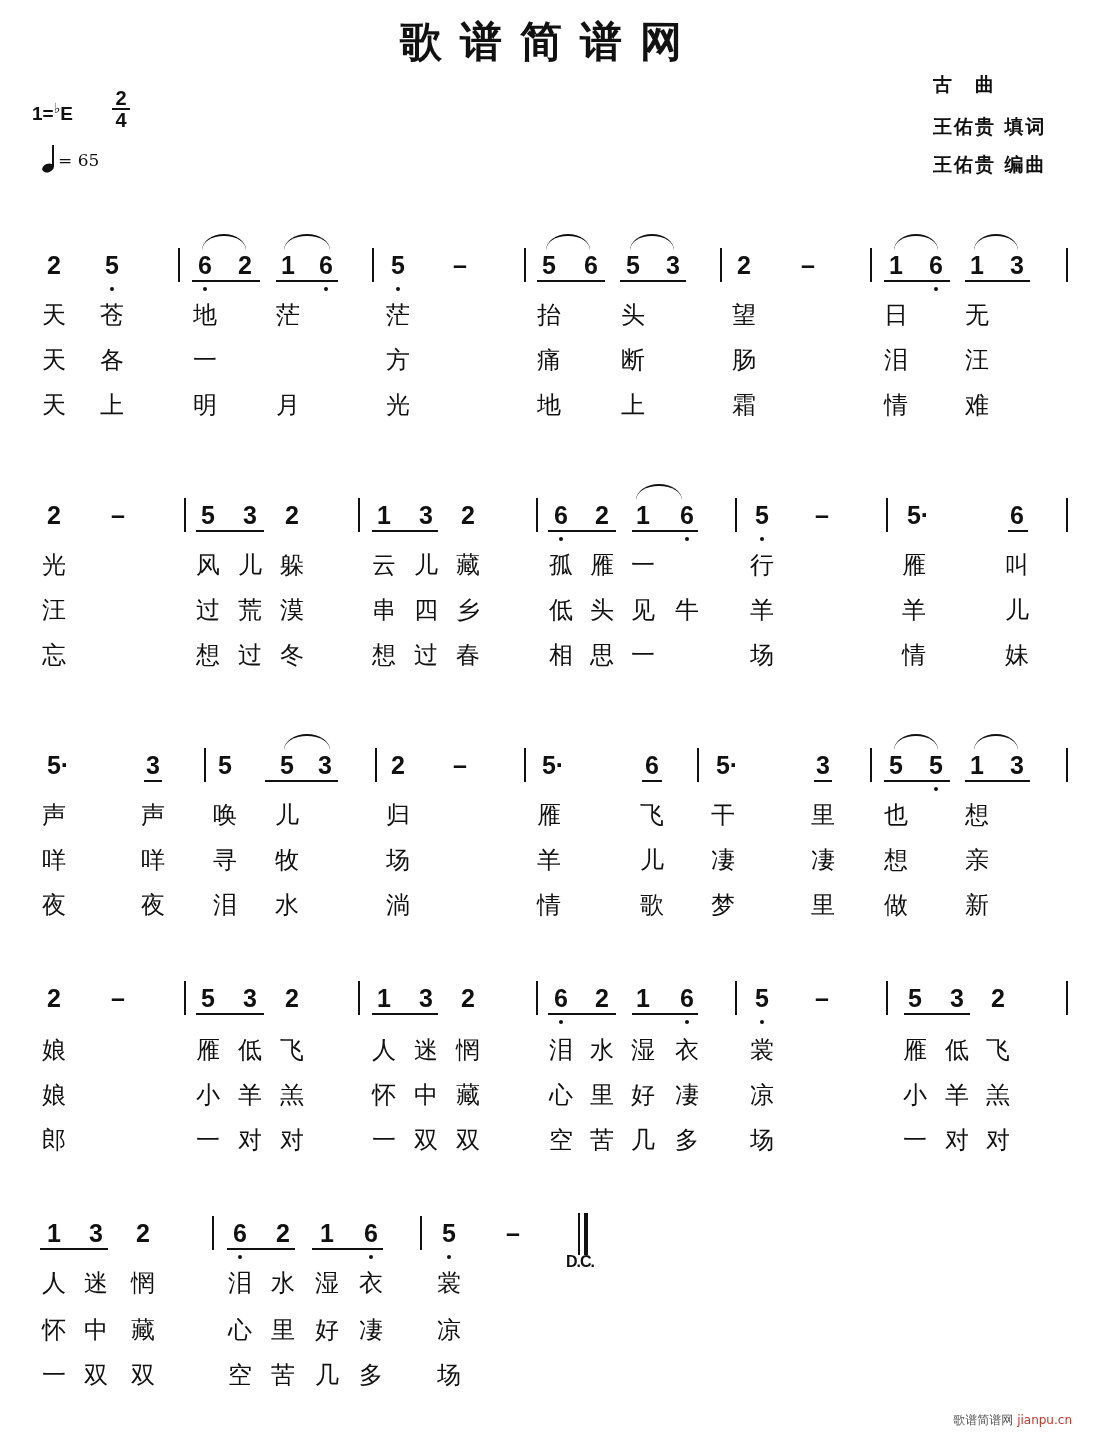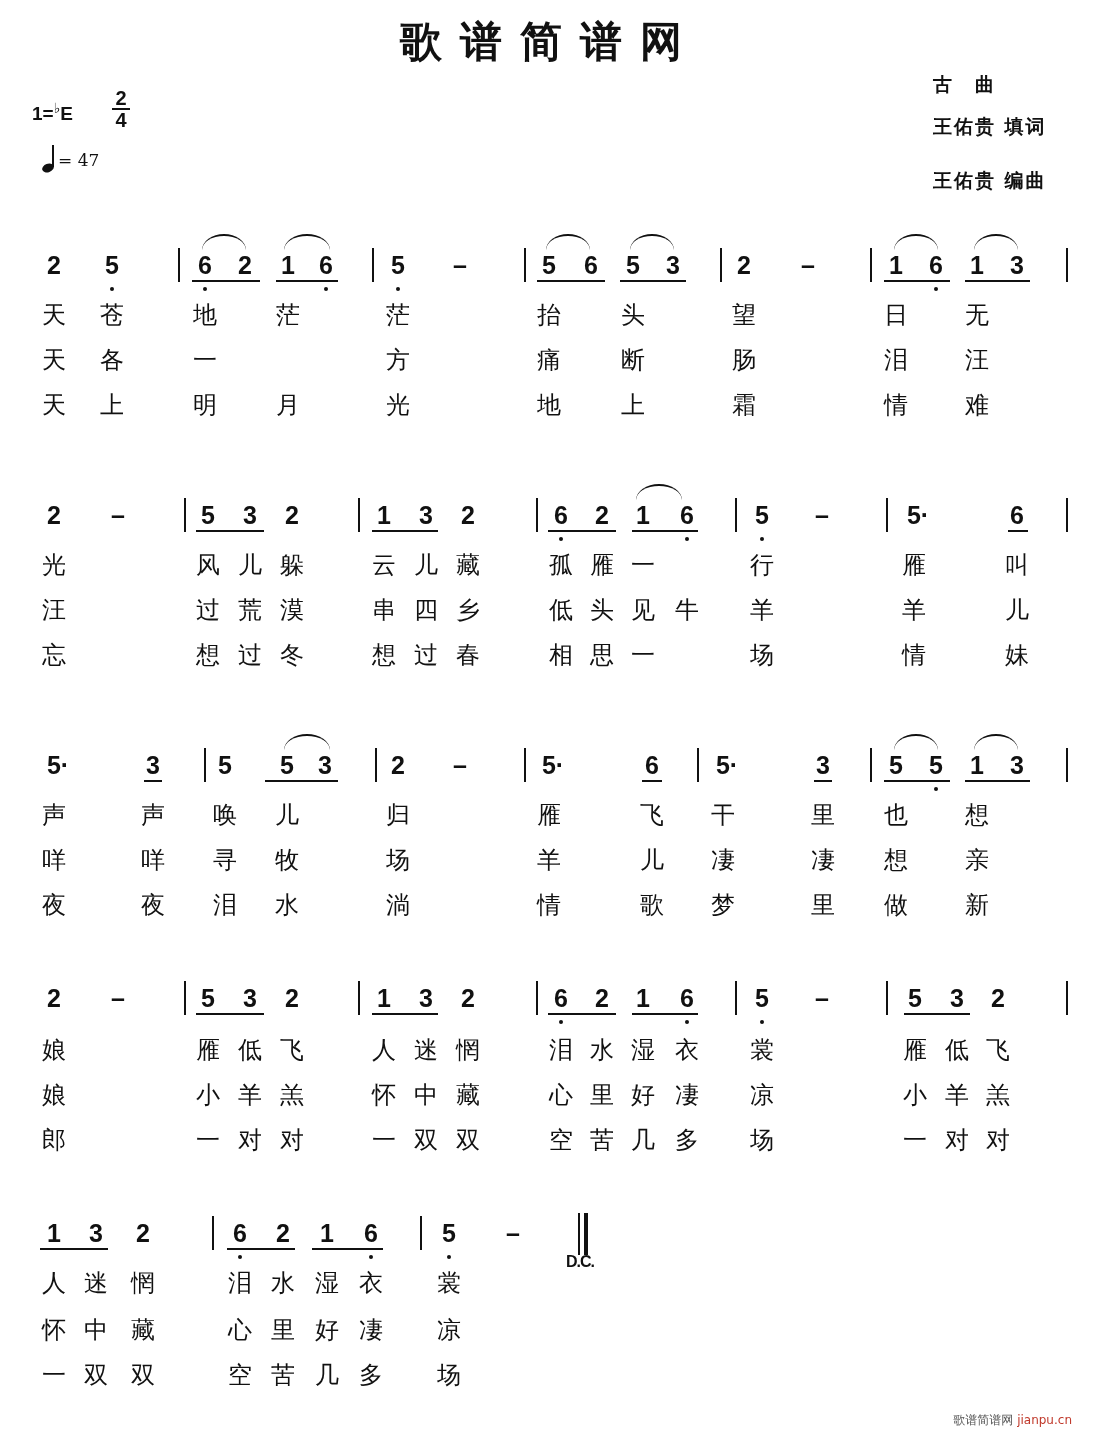--- a/index.html
+++ b/index.html
@@ -30,26 +30,26 @@
 <div class="meta" style="left:112px; top:88px; font-size:20px; text-align:center; line-height:20px; width:18px;">
   <div>2</div>
   <div style="height:2px; background:#111; margin:0;"></div>
   <div>4</div>
 </div>
 <div style="position:absolute; left:40px; top:143px; height:30px;">
   <svg width="16" height="30" viewBox="0 0 16 30" style="position:absolute; left:0; top:0;">
     <line x1="13" y1="2" x2="13" y2="24" stroke="#111" stroke-width="2"></line>
     <ellipse cx="8" cy="25" rx="6" ry="4.2" fill="#111" transform="rotate(-20 8 25)"></ellipse>
   </svg>
-  <span style="position:absolute; left:18px; top:7px; font-family:'DejaVu Serif', serif; font-size:17px; white-space:nowrap;">= 47</span>
+  <span style="position:absolute; left:18px; top:7px; font-family:'DejaVu Serif', serif; font-size:17px; white-space:nowrap;">= 65</span>
 </div>
 
 <div class="credit" style="top:72px;">古　曲</div>
 <div class="credit" style="top:114px;">王佑贵 填词</div>
-<div class="credit" style="top:168px;">王佑贵 编曲</div>
+<div class="credit" style="top:152px;">王佑贵 编曲</div>
 
 <div id="score">
     <div>
       <div class="bar" style="left: 178px; top: 248px;"></div>
       <div class="bar" style="left: 372px; top: 248px;"></div>
       <div class="bar" style="left: 524px; top: 248px;"></div>
       <div class="bar" style="left: 720px; top: 248px;"></div>
       <div class="bar" style="left: 870px; top: 248px;"></div>
       <div class="bar" style="left: 1066px; top: 248px;"></div>
       <span class="tok" style="left: 54px; top: 250px;">2</span>

